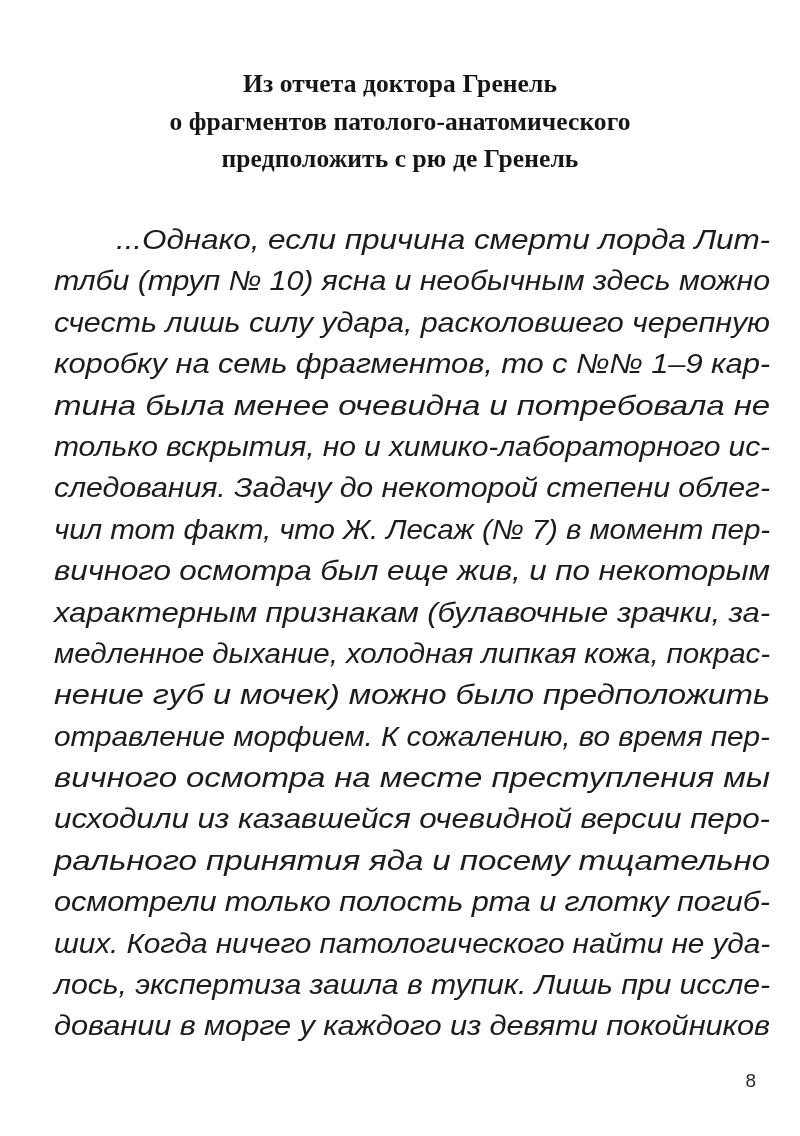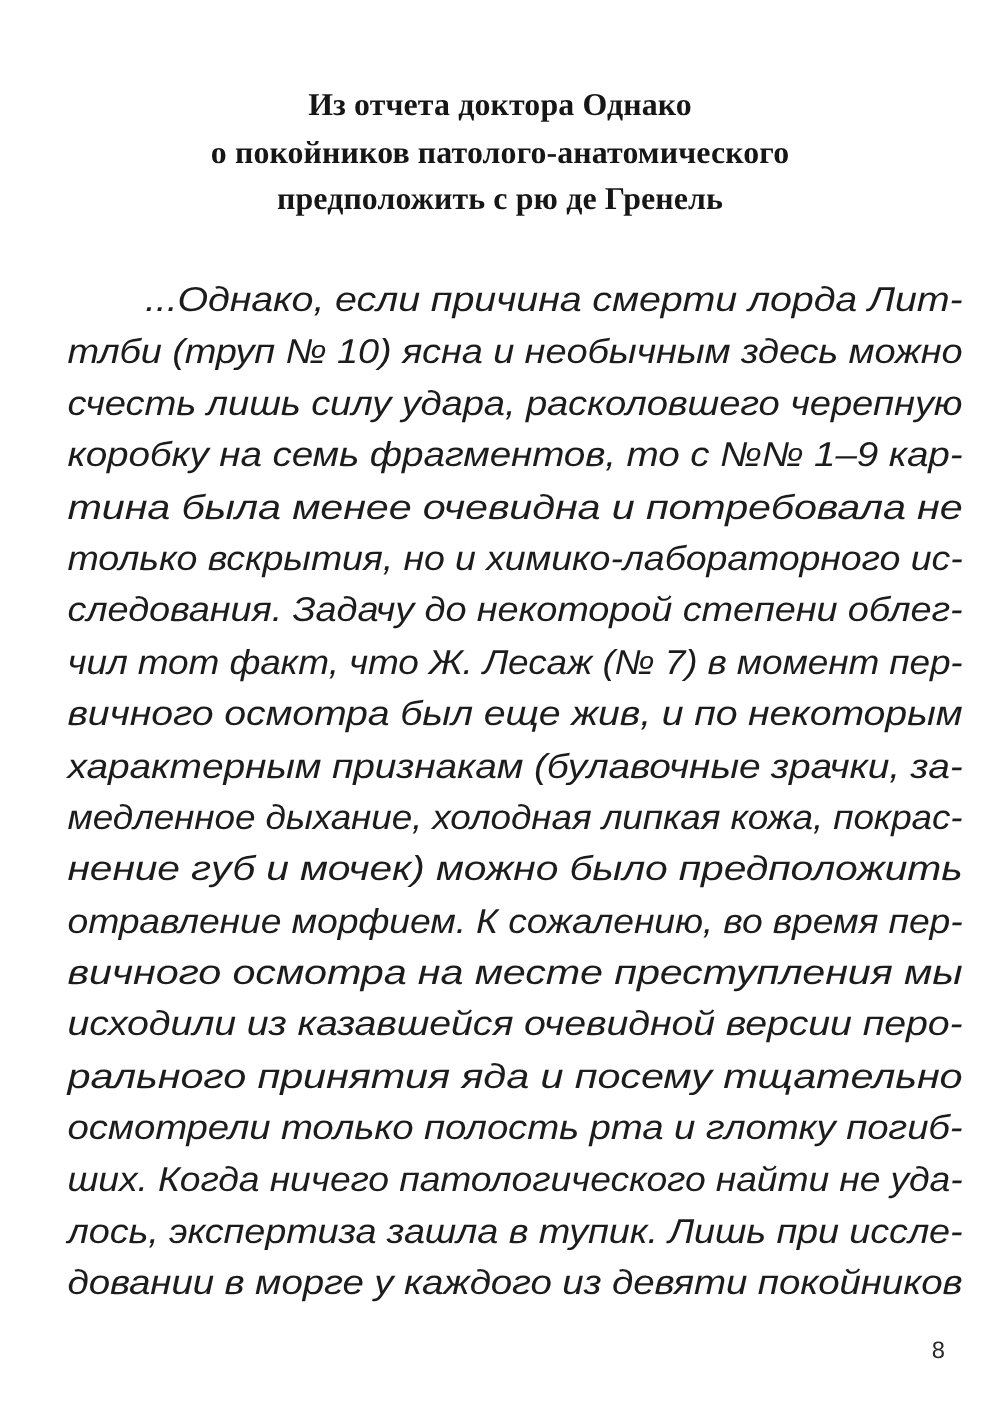--- a/index.html
+++ b/index.html
@@ -83,22 +83,22 @@
     line-height: 22px;
     color: #2a2a2a;
   }
 </style>
 </head>
 <body>
 
 <div class="page">
 
   <h1 class="heading">
-    <span class="hline">Из отчета доктора Однако</span>
-    <span class="hline">о покойников патолого-анатомического</span>
+    <span class="hline">Из отчета доктора Гренель</span>
+    <span class="hline">о фрагментов патолого-анатомического</span>
     <span class="hline">предположить с рю де Гренель</span>
   </h1>
 
   <div class="body-text">
     <span class="tline indent" style="display: block; white-space: pre; transform-origin: left top; transform: scaleX(1.1486); width: 569.375px; margin-left: 62px; text-indent: 0px; text-align-last: left;">...Однако, если причина смерти лорда Лит-</span>
     <span class="tline" style="display: block; white-space: pre; transform-origin: left top; transform: scaleX(1.1057); width: 647.562px; margin-left: 0px; text-indent: 0px; text-align-last: left;">тлби (труп № 10) ясна и необычным здесь можно</span>
     <span class="tline" style="display: block; white-space: pre; transform-origin: left top; transform: scaleX(1.1116); width: 644.094px; margin-left: 0px; text-indent: 0px; text-align-last: left;">счесть лишь силу удара, расколовшего черепную</span>
     <span class="tline" style="display: block; white-space: pre; transform-origin: left top; transform: scaleX(1.1256); width: 636.078px; margin-left: 0px; text-indent: 0px; text-align-last: left;">коробку на семь фрагментов, то с №№ 1–9 кар-</span>
     <span class="tline" style="display: block; white-space: pre; transform-origin: left top; transform: scaleX(1.2029); width: 595.25px; margin-left: 0px; text-indent: 0px; text-align-last: left;">тина была менее очевидна и потребовала не</span>
     <span class="tline" style="display: block; white-space: pre; transform-origin: left top; transform: scaleX(1.0939); width: 654.562px; margin-left: 0px; text-indent: 0px; text-align-last: left;">только вскрытия, но и химико-лабораторного ис-</span>

